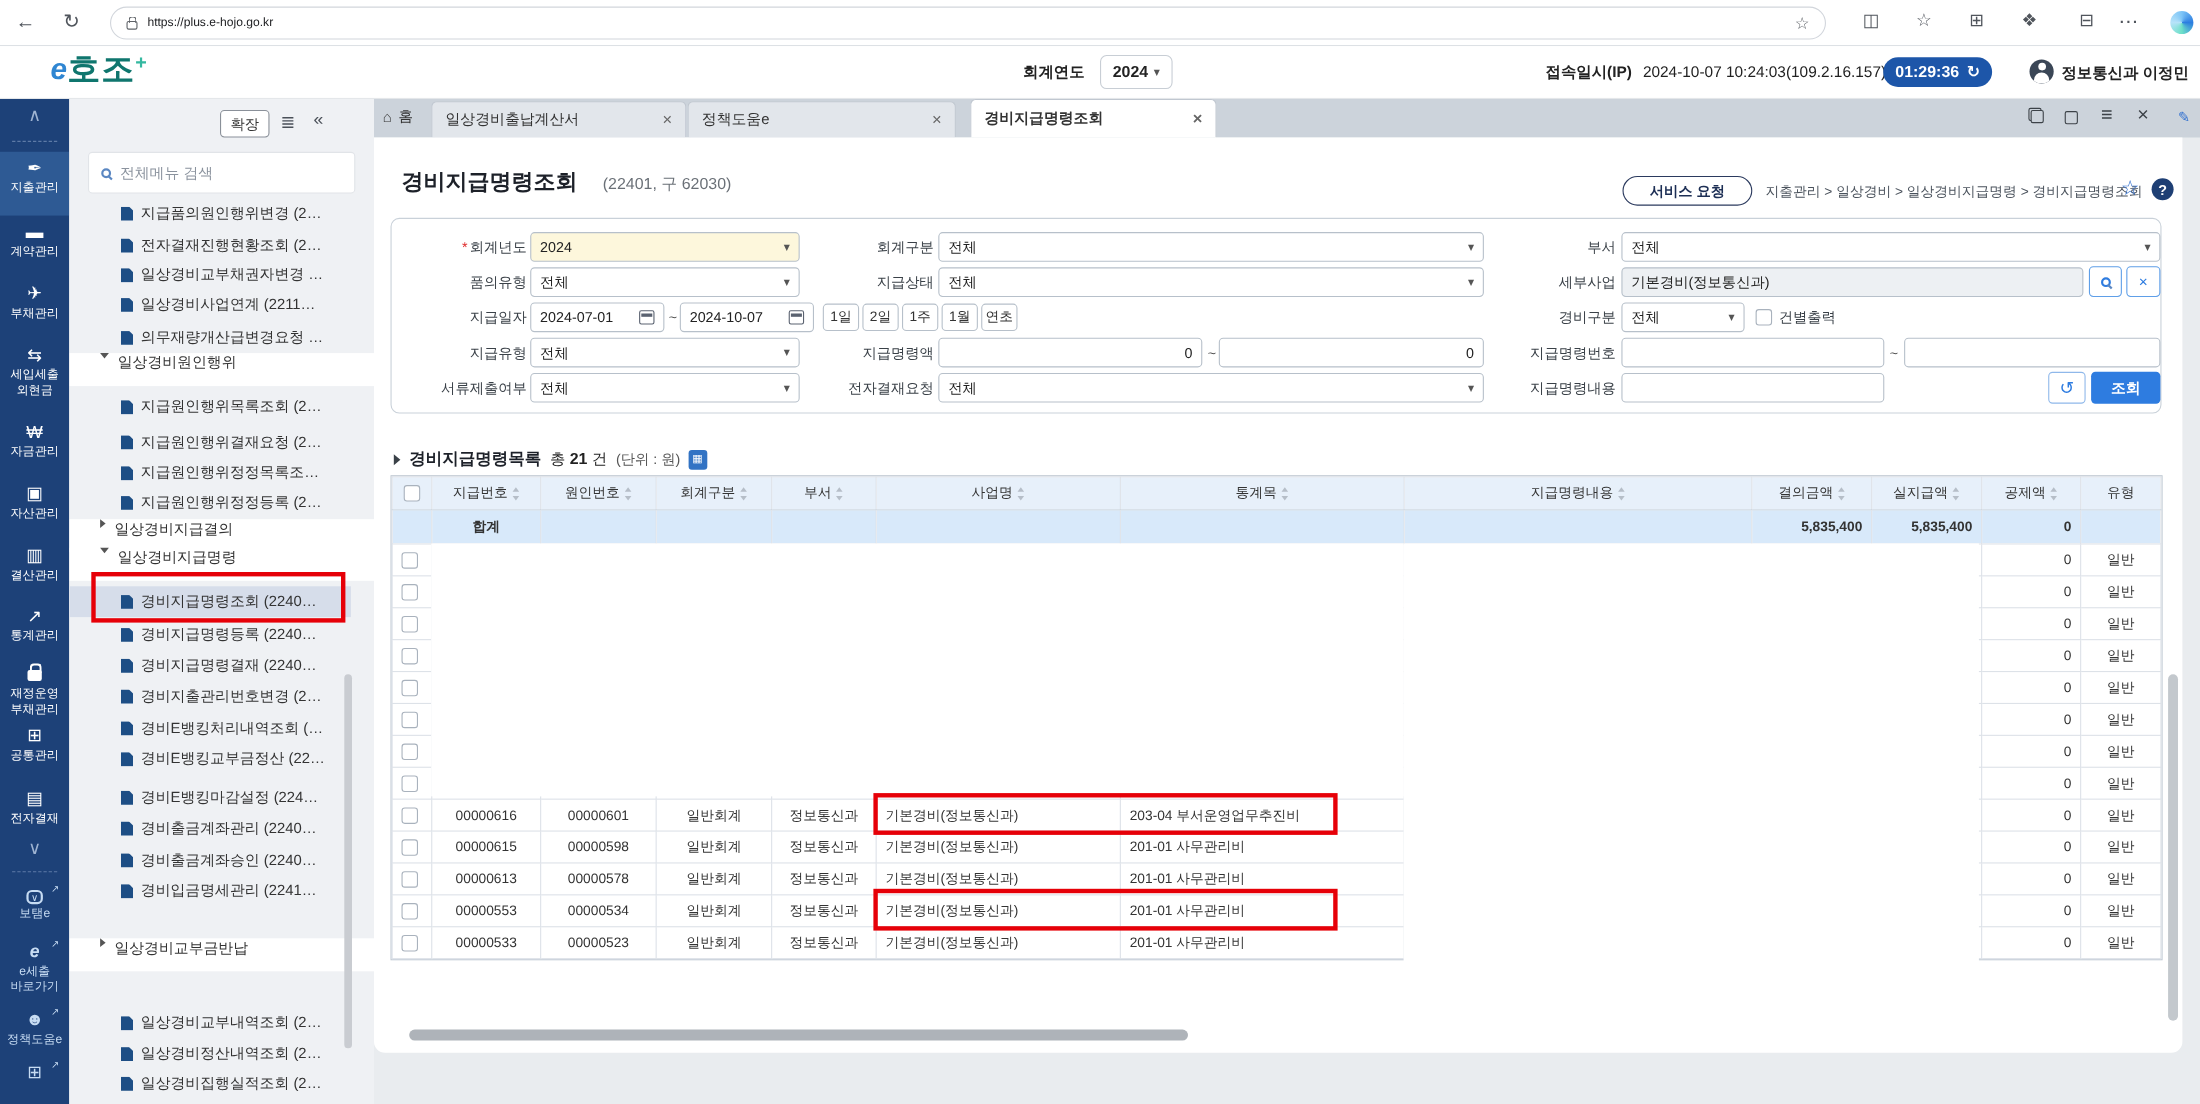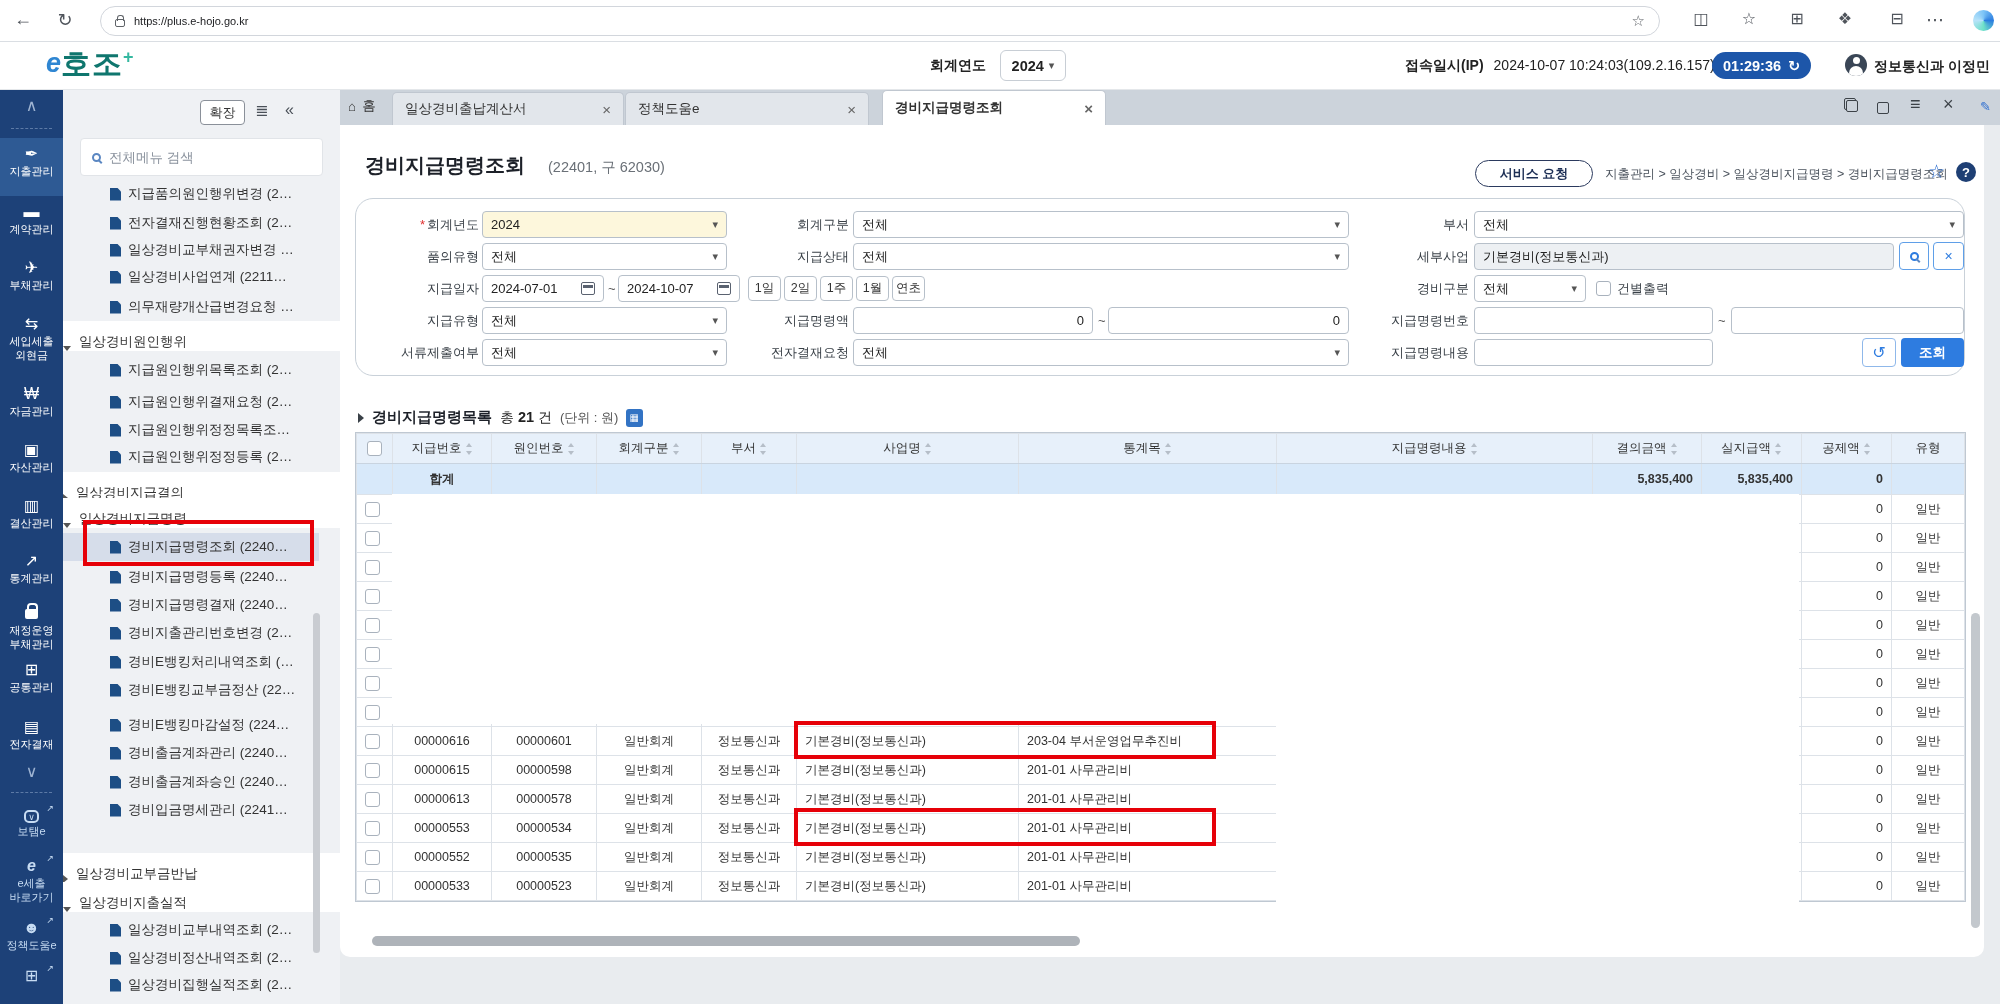--- a/index.html
+++ b/index.html
@@ -45,21 +45,21 @@
 .tree{position:absolute;left:63px;top:90px;width:277px;height:914px;background:#eff1f4;overflow:hidden}
 .texp{position:absolute;left:137px;top:10px;width:45px;height:25px;border:1px solid #8a9099;border-radius:4px;background:#fff;font-size:13px;color:#333;display:flex;align-items:center;justify-content:center;cursor:pointer}
 .tic{position:absolute;top:11px;font-size:16px;color:#4a5058;cursor:pointer}
 .tsearch{position:absolute;left:17px;top:48px;width:243px;height:38px;background:#fff;border:1px solid #e1e4e8;border-radius:4px;display:flex;align-items:center;padding:0 11px;gap:8px}
 .tsearch input{border:none;outline:none;font-size:13.5px;color:#333;width:170px;background:transparent;font-family:inherit}
 .tsearch input::placeholder{color:#8b939e}
 .icmag{width:9px;height:9px;border:2px solid #5b87c2;border-radius:50%;position:relative;flex:none}
 .icmag::after{content:"";position:absolute;width:2px;height:5px;background:#5b87c2;right:-2px;bottom:-4px;transform:rotate(-45deg)}
 .tlist{position:absolute;left:0;top:98px;width:277px;height:816px;overflow:hidden}
 .tleaf{position:absolute;left:0;width:256px;height:28px;display:flex;align-items:center;padding-left:47px;gap:7px;font-size:13.5px;color:#333;cursor:pointer;white-space:nowrap}
-.tgrp{position:absolute;left:0;width:277px;height:30px;background:#fff;display:flex;align-items:flex-end;gap:8px;font-size:13.5px;color:#333;cursor:pointer;white-space:nowrap}
+.tgrp{position:absolute;left:0;width:277px;height:30px;background:#fff;display:flex;align-items:flex-start;padding-left:28px;gap:8px;font-size:13.5px;color:#333;cursor:pointer;white-space:nowrap}
 .tsel{background:#d6ddea}
 .doc{width:11px;height:13px;background:#1d4e85;clip-path:polygon(0 0,64% 0,100% 30%,100% 100%,0 100%);flex:none}
 .trid{width:0;height:0;border-left:4px solid transparent;border-right:4px solid transparent;border-top:5px solid #555;flex:none}
 .trir{width:0;height:0;border-top:4px solid transparent;border-bottom:4px solid transparent;border-left:5px solid #555;flex:none}
 .tscroll{position:absolute;left:250px;top:523px;width:7px;height:340px;background:#c9ccd1;border-radius:4px}
 
 .mainbg{position:absolute;left:340px;top:90px;width:1660px;height:914px;background:#e9ecef}
 .tabstrip{position:absolute;left:340px;top:90px;width:1660px;height:35px;background:#ccd3db}
 .home{position:absolute;left:8px;top:7px;display:flex;gap:6px;align-items:center;font-size:13.5px;color:#333;cursor:pointer}
 .tab{position:absolute;top:2px;height:33px;background:#e2e6eb;border:1px solid #c0c7d0;border-bottom:none;border-radius:5px 5px 0 0;display:flex;align-items:center;padding:0 12px;font-size:13.5px;color:#333;cursor:pointer}
@@ -72,21 +72,21 @@
 .icmax{width:12px;height:12px;border:1.6px solid #3c4248;border-radius:2px;display:inline-block}
 
 .panel{position:absolute;left:340px;top:125px;width:1644px;height:832px;background:#fff;border-radius:0 0 10px 10px}
 .ptitle{position:absolute;left:365px;top:152px;font-size:20px;font-weight:bold;color:#1d2129}
 .pcode{position:absolute;left:548px;top:158px;font-size:14.5px;color:#6a7077}
 .svcbtn{position:absolute;left:1475px;top:160px;width:118px;height:27px;border:1px solid #2b3a5e;border-radius:14px;background:#fff;font-size:13px;font-weight:bold;color:#1d2f55;display:flex;align-items:center;justify-content:center;cursor:pointer}
 .bcrumb{position:absolute;left:1605px;top:166px;font-size:12.5px;color:#4a525c}
 .star{position:absolute;left:1928px;top:160px;font-size:19px;color:#2f6fd0;cursor:pointer}
 .help{position:absolute;left:1956px;top:162px;width:20px;height:20px;border-radius:50%;background:#1e3f74;color:#fff;font-size:13px;font-weight:bold;display:flex;align-items:center;justify-content:center;cursor:pointer}
 
-.fbox{position:absolute;left:355px;top:198px;width:1610px;height:178px;border:1px solid #c9d1d9;border-radius:18px;background:#fff}
+.fbox{position:absolute;left:355px;top:198px;width:1610px;height:178px;border:1px solid #c9d1d9;border-radius:8px;background:#fff}
 .flb{position:absolute;height:27px;line-height:27px;font-size:13px;color:#3a4148;text-align:right;white-space:nowrap}
 .req{color:#e03030;margin-right:2px}
 .fld{position:absolute;height:27px;border:1px solid #b7c0ca;border-radius:4px;background:#fff;display:flex;align-items:center;padding:0 8px;font-size:13px;color:#222;cursor:pointer;white-space:nowrap}
 .fld .sp{flex:1}
 .ylw{background:#fdf7dc}
 .ro{background:#edf0f3;cursor:default}
 .dda{color:#555;font-size:11px}
 .iccal{width:14px;height:13px;border:1px solid #5a6270;border-radius:2px;position:relative;flex:none}
 .iccal::before{content:"";position:absolute;left:1px;right:1px;top:2px;height:2.5px;background:#5a6270}
 .qbtn{position:absolute;top:77px;width:33px;height:25px;border:1px solid #b7c0ca;border-radius:4px;background:#fff;font-size:12.5px;color:#333;display:flex;align-items:center;justify-content:center;cursor:pointer}
@@ -329,24 +329,20 @@
           <span class="doc"></span>
           <span>경비출금계좌승인 (2240…</span>
         </div>
       <div class="tleaf" style="top:608px">
           <span class="doc"></span>
           <span>경비입금명세관리 (2241…</span>
         </div>
       <div class="tgrp" style="top:665px">
           <span class="trir"></span>
           <span>일상경비교부금반납</span>
-        </div>
-      <div class="tgrp" style="top:694px">
-          <span class="trid"></span>
-          <span>일상경비지출실적</span>
         </div>
       <div class="tleaf" style="top:728px">
           <span class="doc"></span>
           <span>일상경비교부내역조회 (2…</span>
         </div>
       <div class="tleaf" style="top:756px">
           <span class="doc"></span>
           <span>일상경비정산내역조회 (2…</span>
         </div>
       <div class="tleaf" style="top:783px">
@@ -718,34 +714,20 @@
             <td class="lft">기본경비(정보통신과)</td>
             <td class="lft">201-01 사무관리비</td>
             <td class="lft"></td>
             <td class="rgt"></td>
             <td class="rgt"></td>
             <td class="rgt">0</td>
             <td class="ctr">일반</td>
           </tr>
         <tr>
             <td><span class="cb"></span></td>
-            <td class="ctr">00000552</td>
-            <td class="ctr">00000535</td>
-            <td class="ctr">일반회계</td>
-            <td class="ctr">정보통신과</td>
-            <td class="lft">기본경비(정보통신과)</td>
-            <td class="lft">201-01 사무관리비</td>
-            <td class="lft"></td>
-            <td class="rgt"></td>
-            <td class="rgt"></td>
-            <td class="rgt">0</td>
-            <td class="ctr">일반</td>
-          </tr>
-        <tr>
-            <td><span class="cb"></span></td>
             <td class="ctr">00000533</td>
             <td class="ctr">00000523</td>
             <td class="ctr">일반회계</td>
             <td class="ctr">정보통신과</td>
             <td class="lft">기본경비(정보통신과)</td>
             <td class="lft">201-01 사무관리비</td>
             <td class="lft"></td>
             <td class="rgt"></td>
             <td class="rgt"></td>
             <td class="rgt">0</td>

